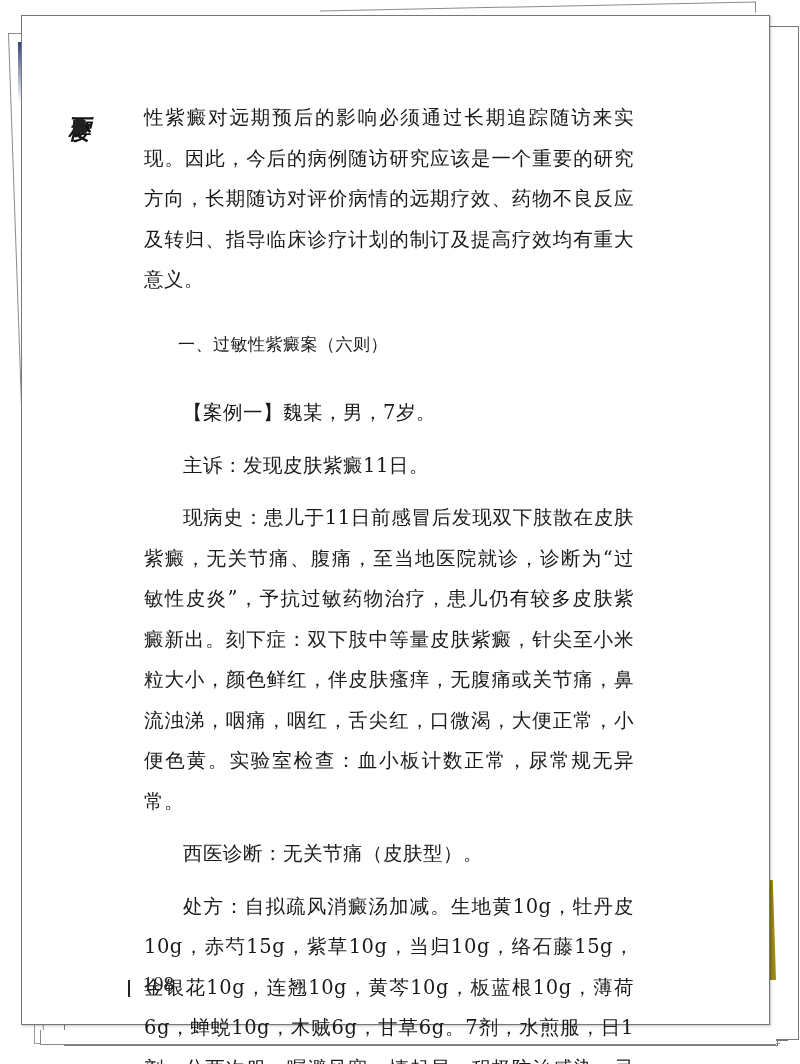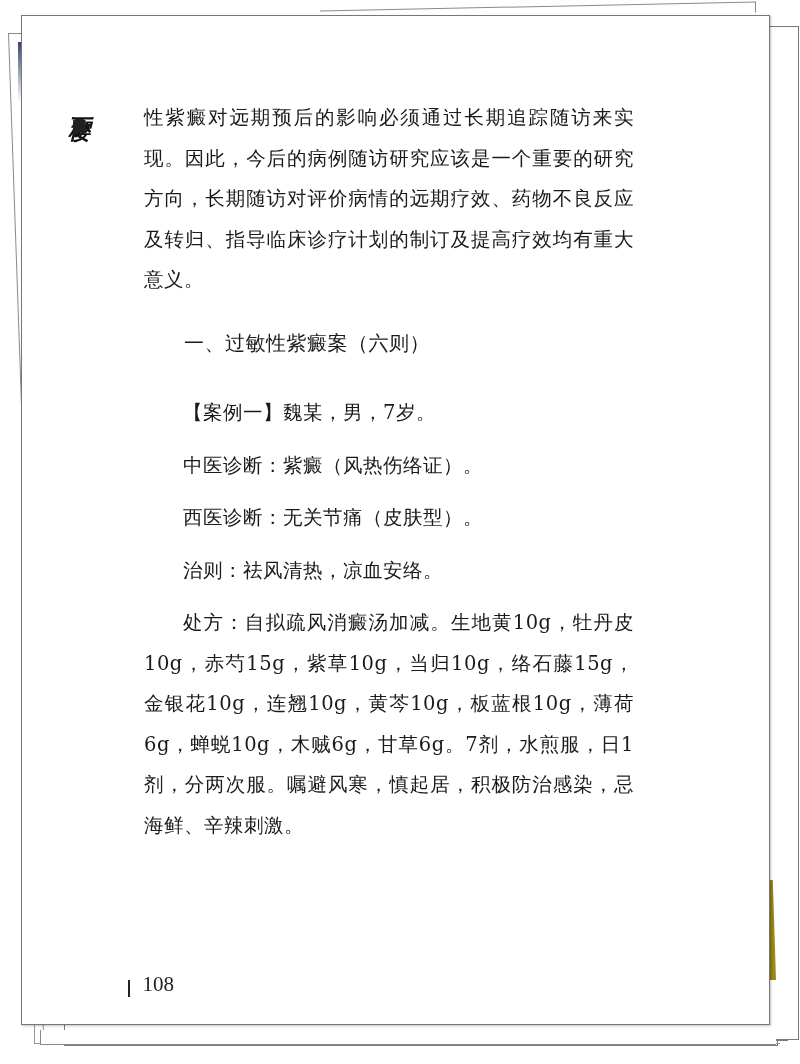--- a/index.html
+++ b/index.html
@@ -66,21 +66,21 @@
       font-family:"DejaVu Sans", sans-serif; font-size:14px; line-height:16.5px;
       writing-mode: vertical-rl; color:#222;
     }
     .content {
       position:absolute; left:132px; top:86px; width:514px;
       font-size:19.5px; line-height:40.5px; letter-spacing:0.5px;
     }
     .content p { margin:12px; text-align:justify; text-align-last:left; }
     .indent { text-indent:2em; }
     .section-heading {
-      font-family:Liberation Mono, monospace; font-size:20px;
+      font-family:Liberation Serif, serif; font-size:17px;
       margin-top:24px !important; margin-bottom:28px !important;
       padding-left:2em;
     }
     .bold { font-weight:normal; font-family:"DejaVu Sans", sans-serif; }
     .folio {
       position:absolute; left:128px; top:972px;
       font-family:"Liberation Serif", serif; font-size:21px; color:#222;
       display:flex; align-items:flex-end;
     }
     .folio .bar { display:inline-block; width:1.5px; height:17px; background:#222; margin-right:13px; }
@@ -102,23 +102,23 @@
 
 <div class="sidebar">
   <div class="author">丁樱</div>
   <div class="booktitle">儿科肾脏风湿免疫性疾病临证经验集萃</div>
 </div>
 
 <div class="content">
   <p>性紫癜对远期预后的影响必须通过长期追踪随访来实现。因此，今后的病例随访研究应该是一个重要的研究方向，长期随访对评价病情的远期疗效、药物不良反应及转归、指导临床诊疗计划的制订及提高疗效均有重大意义。</p>
   <p class="section-heading">一、过敏性紫癜案（六则）</p>
   <p class="indent"><span class="bold">【案例一】</span><span>魏某，男，7岁。</span></p>
-  <p class="indent">中医诊断：紫癜（风热伤络证）。</p>
+  <p class="indent">主诉：发现皮肤紫癜11日。</p>
+  <p class="indent">现病史：患儿于11日前感冒后发现双下肢散在皮肤紫癜，无关节痛、腹痛，至当地医院就诊，诊断为“过敏性皮炎”，予抗过敏药物治疗，患儿仍有较多皮肤紫癜新出。刻下症：双下肢中等量皮肤紫癜，针尖至小米粒大小，颜色鲜红，伴皮肤瘙痒，无腹痛或关节痛，鼻流浊涕，咽痛，咽红，舌尖红，口微渴，大便正常，小便色黄。实验室检查：血小板计数正常，尿常规无异常。</p>
   <p class="indent">西医诊断：无关节痛（皮肤型）。</p>
-  <p class="indent">治则：祛风清热，凉血安络。</p>
   <p class="indent">处方：自拟疏风消癜汤加减。生地黄10g，牡丹皮10g，赤芍15g，紫草10g，当归10g，络石藤15g，金银花10g，连翘10g，黄芩10g，板蓝根10g，薄荷6g，蝉蜕10g，木贼6g，甘草6g。7剂，水煎服，日1剂，分两次服。嘱避风寒，慎起居，积极防治感染，忌海鲜、辛辣刺激。</p>
 
 </div>
 
 <div class="folio">
   <span class="bar"></span>
   <span>108</span>
 </div>
 
 </body></html>

